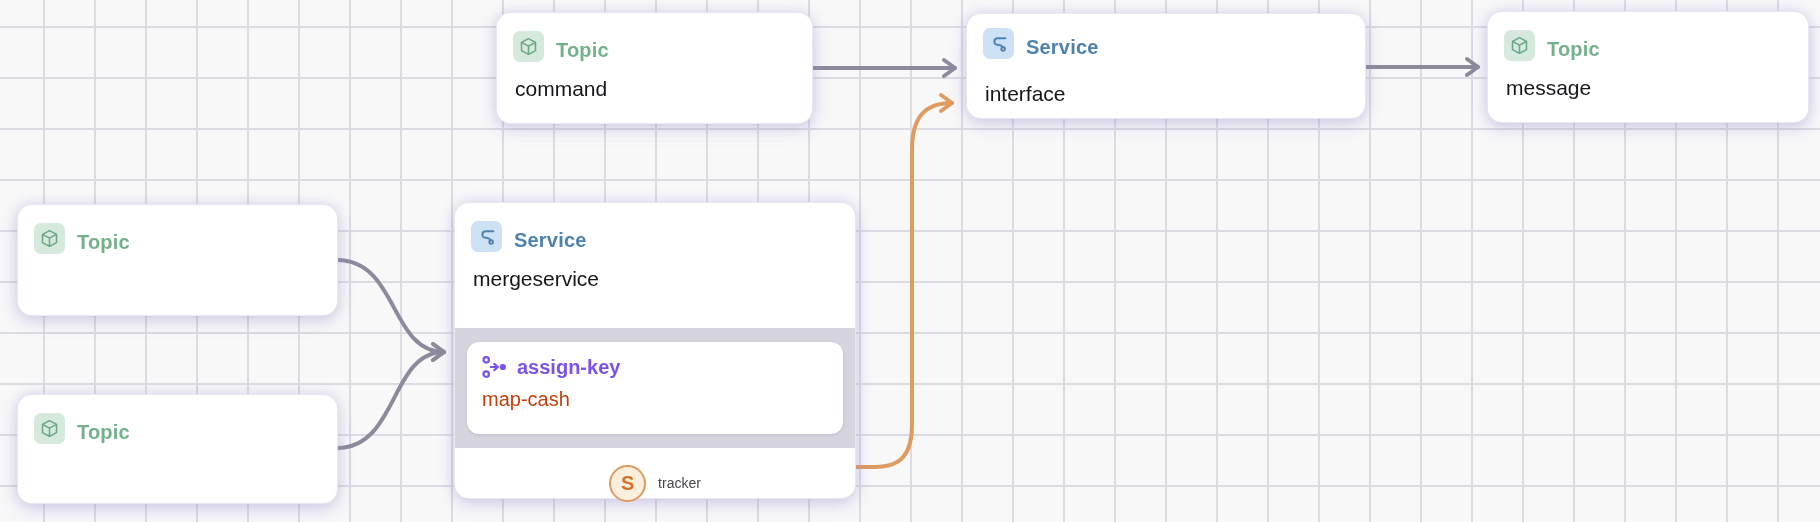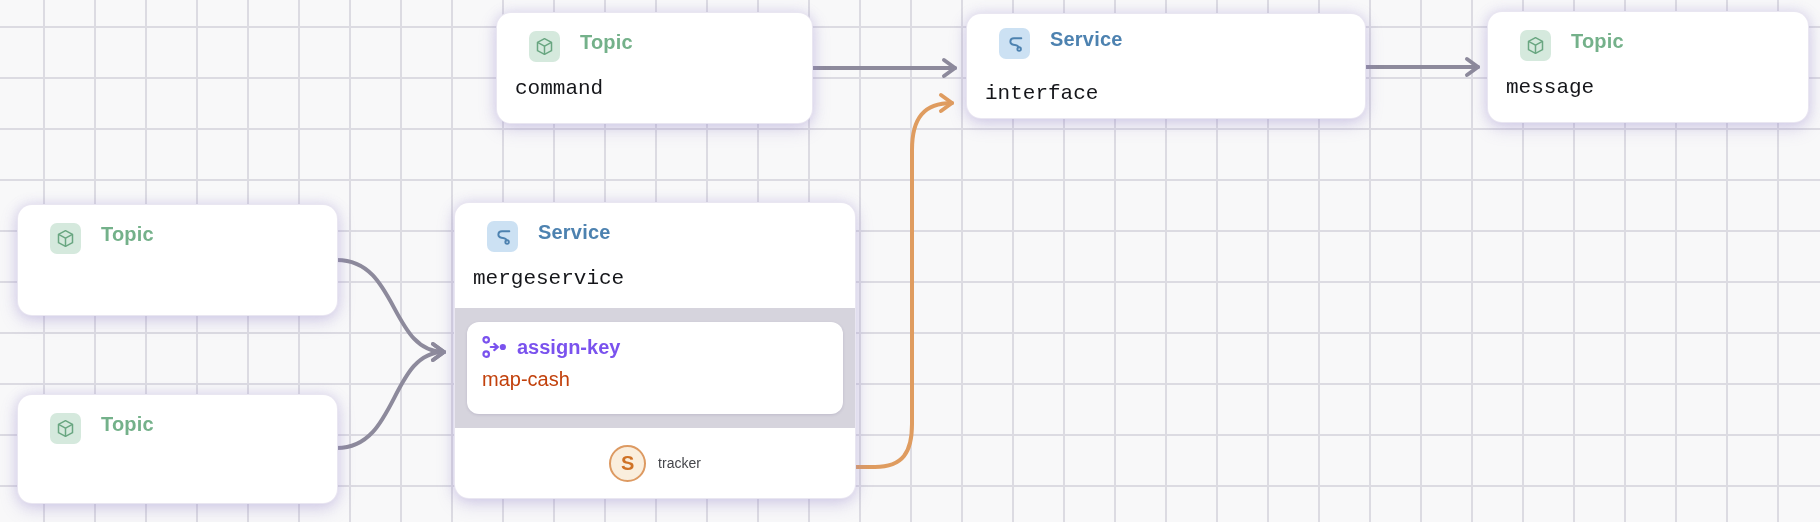--- a/index.html
+++ b/index.html
@@ -13,32 +13,32 @@
     background-size:51px 51px;
     background-position:43px 26px;
   }
   .edges{position:absolute;left:0;top:0;width:1820px;height:522px;z-index:1;}
   .edges path{fill:none;stroke-width:4;stroke-linecap:round;}
   .node{
     position:absolute;z-index:2;background:#ffffff;border-radius:14px;
     box-shadow:0 0 0 1px #e9e6f1,0 6px 18px rgba(146,130,200,.30),0 0 12px 2px rgba(160,145,215,.22);
   }
   .node-pad{padding:18px 16px 16px 16px;}
-  .hdr{display:flex;align-items:flex-start;gap:20px;margin-left:16px;}
+  .hdr{display:flex;align-items:flex-end;gap:12px;}
   .icon-box{width:31px;height:31px;border-radius:7px;display:flex;align-items:center;justify-content:center;flex:0 0 auto;}
   .topic .icon-box{background:#d5e9dd;}
   .service .icon-box{background:#cce1f3;}
   .type-label{font-size:20px;font-weight:700;letter-spacing:.2px;}
   .topic .type-label{color:#74b18a;}
   .service .type-label{color:#4d82b0;}
-  .node-name{font-size:21px;color:#15161a;margin-top:15px;padding-left:2px;font-family:Liberation Mono, monospace;}
+  .node-name{font-size:21px;color:#15161a;margin-top:15px;padding-left:2px;}
   
   .merge{padding:0;}
   .merge-header{padding:18px 16px 0 16px;height:105px;}
-  .merge-band{background:#d6d4dd;height:120px;padding:14px 12px;}
+  .merge-band{background:#d6d4dd;height:120px;padding:14px 12px;margin-top:20px;}
   .func-card{
     background:#fff;border-radius:12px;height:92px;padding:12px 14px;
     box-shadow:0 1px 3px rgba(90,80,120,.18);
   }
   .func-hdr{display:flex;align-items:center;gap:10px;}
   .func-label{font-size:20px;font-weight:700;color:#7a52ee;}
   .func-name{font-size:20px;color:#c2410c;margin-top:8px;padding-left:1px;}
   .merge-footer{height:70px;display:flex;align-items:center;justify-content:center;gap:12px;}
   .s-badge{
     width:37px;height:37px;border-radius:50%;background:#faeedd;border:2px solid #dd9a62;

